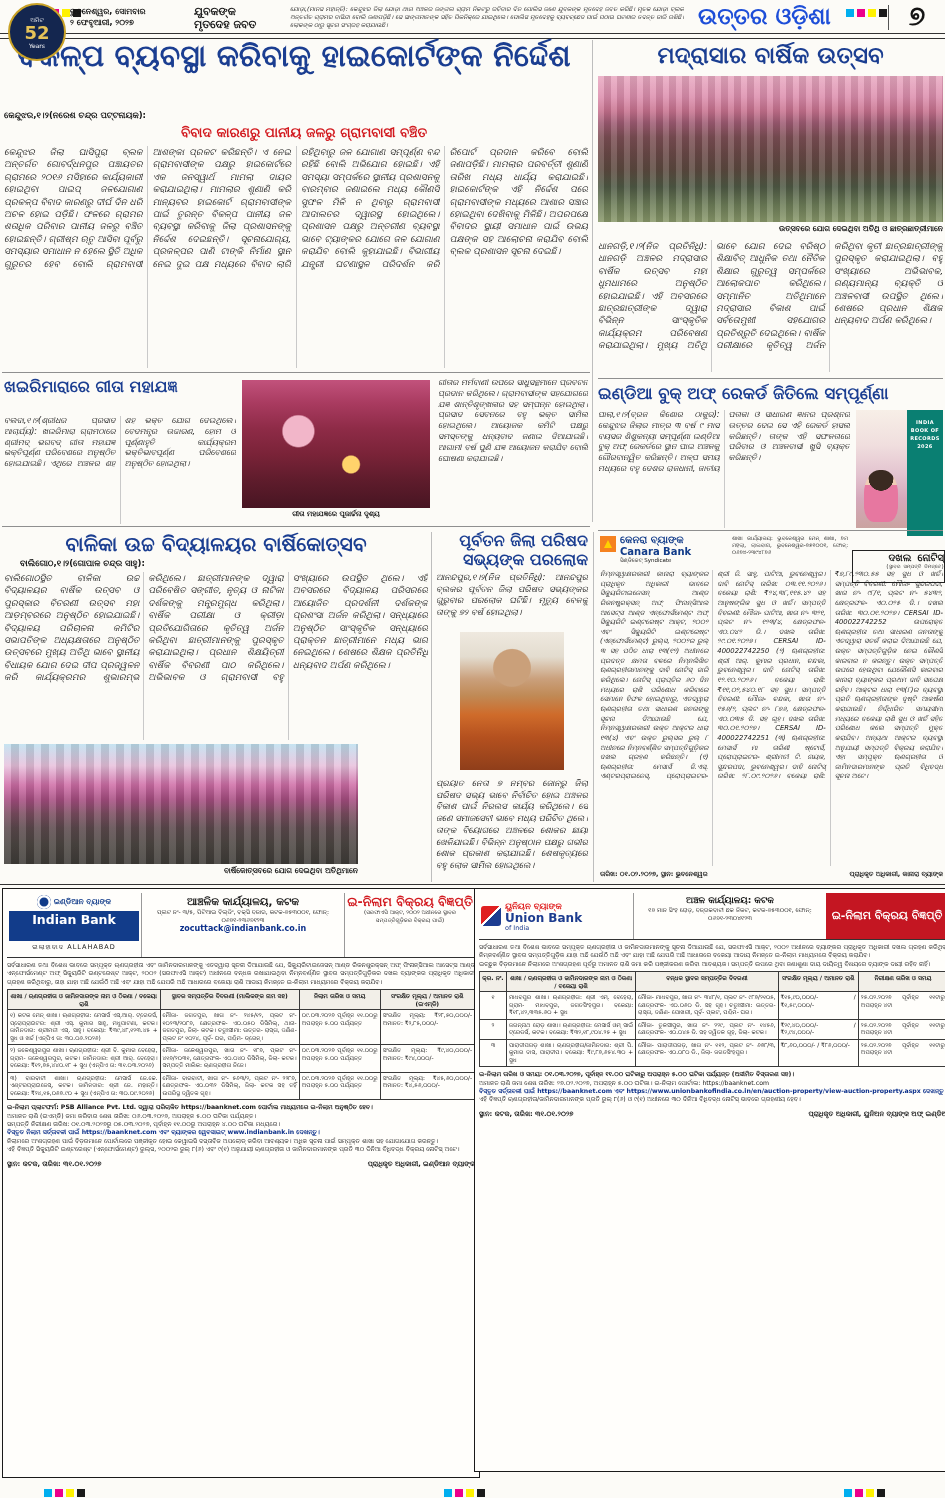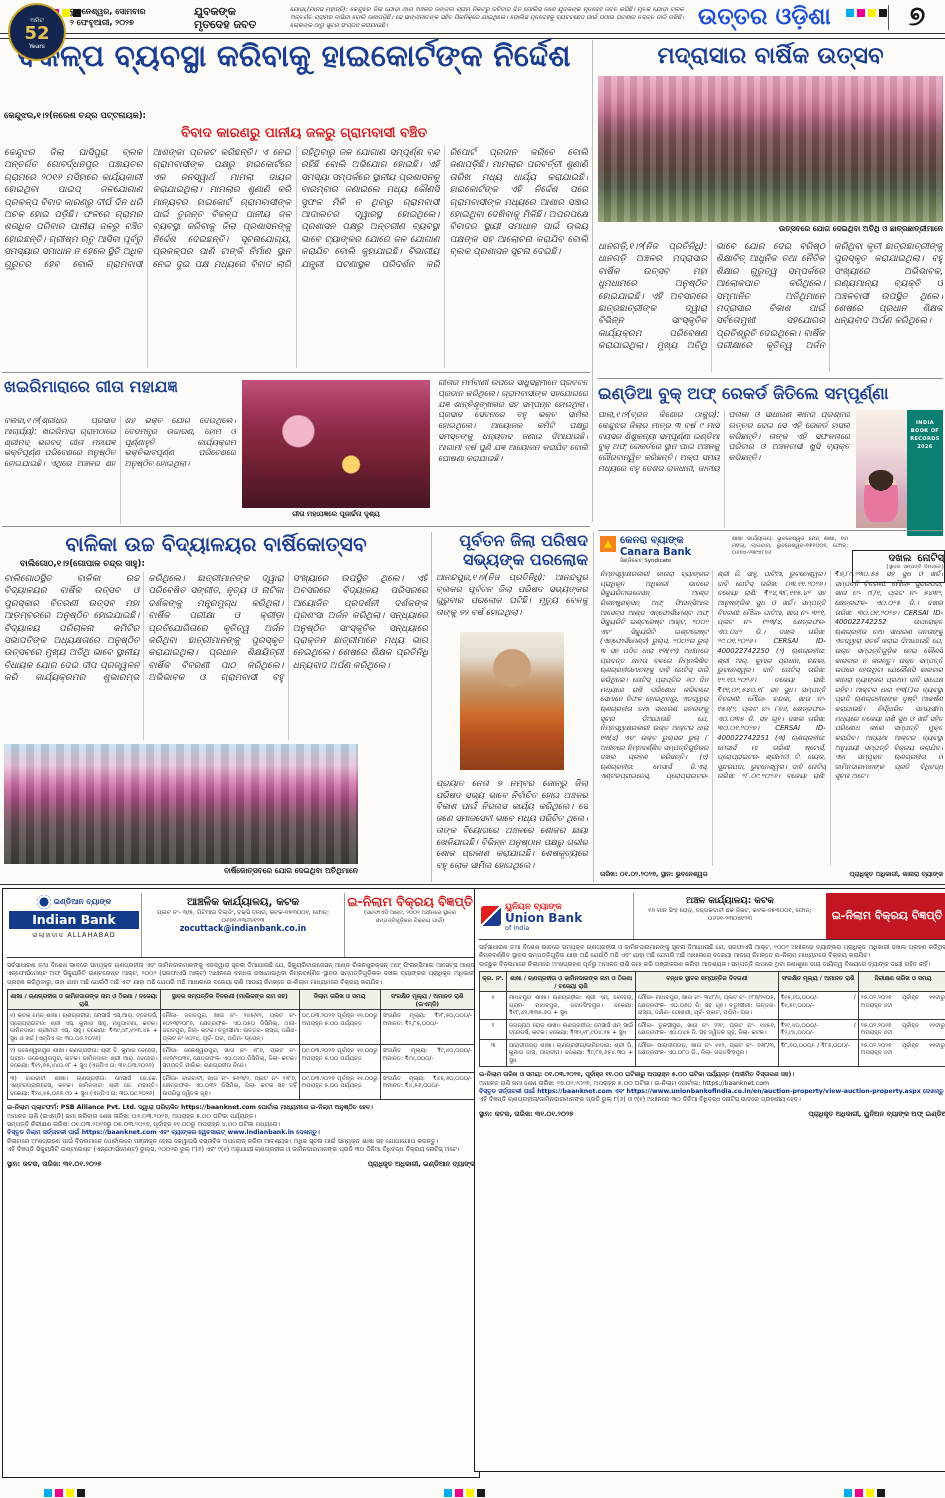--- a/index.html
+++ b/index.html
@@ -50,21 +50,21 @@
      linear-gradient(180deg,#efe9df 0%,#e3dccf 18%,#caa07c 34%,#c08a56 46%,#cf6b2a 60%,#b5511f 76%,#8f3e1a 100%);}
   .ph-records{background:linear-gradient(180deg,#f7efe7 0%,#f0dede 30%,#e3c3cf 55%,#d5a8bb 75%,#caa3a0 100%),
      radial-gradient(circle at 38% 38%,#30241e 0 10%,transparent 11%);}
   .rec-sign{position:absolute;right:0;top:0;width:36px;height:100%;background:#0a7f72;color:#fff;
             font-size:5px;font-weight:bold;text-align:center;padding-top:8px;line-height:1.6;letter-spacing:.4px;}
   .rec-kid{position:absolute;left:8px;bottom:6px;width:34px;height:52px;border-radius:45% 45% 30% 30%;
            background:radial-gradient(circle at 50% 16%,#3a2a21 0 26%,rgba(0,0,0,0) 27%),linear-gradient(180deg,#f0cdb6 0 28%,#e777a0 28% 100%);}
   .canara-emblem{width:16px;height:16px;background:#f58220;position:relative;}
   .canara-emblem::after{content:"";position:absolute;left:4px;top:4px;border-left:4px solid transparent;
       border-right:4px solid transparent;border-bottom:8px solid #ffd200;}
-  .ib-bar{background:#123c8a;color:#fff;font-size:12.5px;font-weight:bold;text-align:center;height:18px;line-height:18px;}
+  .ib-bar{background:#123c8a;color:#fff;font-size:12.5px;font-weight:bold;text-align:center;height:30px;line-height:18px;}
   .ub-emblem{width:20px;height:20px;border-radius:3px;background:linear-gradient(135deg,#e02020 0 46%,#ffffff 46% 54%,#1d3c8f 54% 100%);}
 </style>
 </head>
 <body>
 
 <div class="page">
 
   <div class="abs" style="left:40px;top:2px;">
     <span class="sq c1"></span><span class="sq c2"></span><span class="sq c3"></span><span class="sq c4"></span>
   </div>

